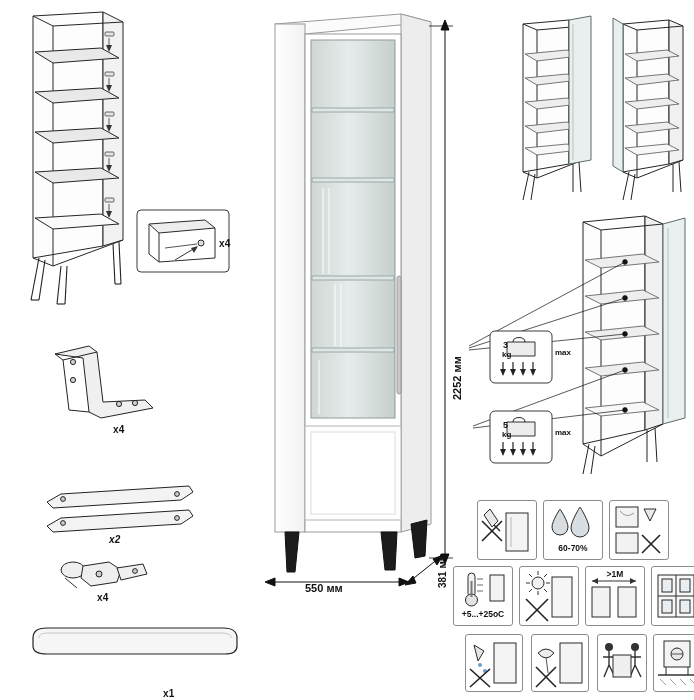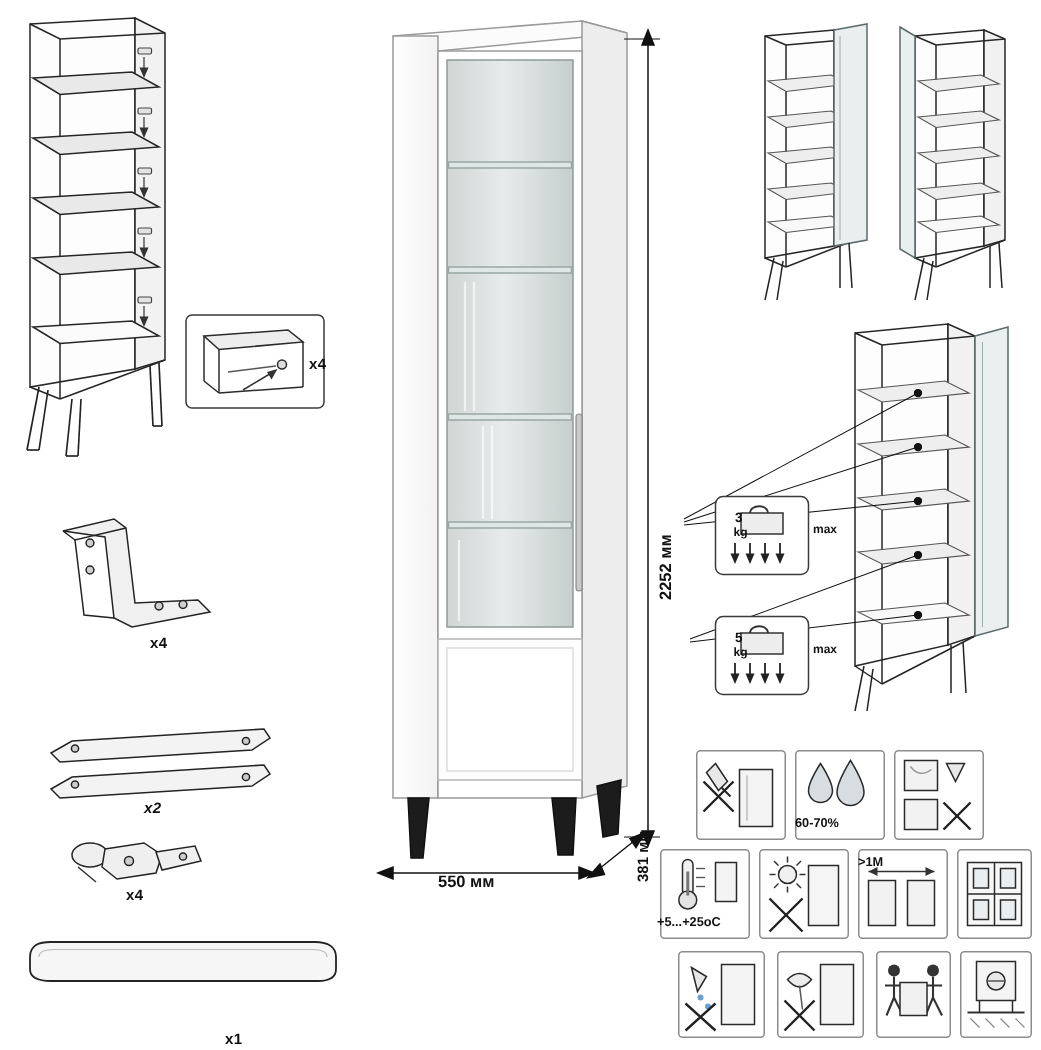--- a/index.html
+++ b/index.html
@@ -4,21 +4,21 @@
 <style>
   html,body{margin:0;padding:0;}
   body{
     width:694px;height:700px;
     background:#ffffff;
     font-family:"Liberation Sans", sans-serif;
     color:#1b1b1b;
     overflow:hidden;
     position:relative;
   }
-  .stage{position:absolute;left:0;top:0;width:572px;height:700px;}
+  .stage{position:absolute;left:13px;top:0;width:572px;height:700px;}
   .abs{position:absolute;}
   svg{display:block;overflow:visible;}
 
   .lbl{
     position:absolute;
     font-size:10px;
     font-weight:bold;
     color:#111;
     letter-spacing:0.2px;
     white-space:nowrap;
@@ -39,20 +39,21 @@
     border:1px solid #8c8c8c;
     border-radius:3px;
     background:#fff;
     box-sizing:border-box;
   }
   .icon-cap{
     position:absolute;
     font-size:8.5px;
     font-weight:bold;
     color:#111;
+    text-align:center;
     white-space:nowrap;
   }
   .weight-cap{
     position:absolute;
     font-size:8px;
     font-weight:bold;
     color:#111;
     white-space:nowrap;
   }
 </style>

